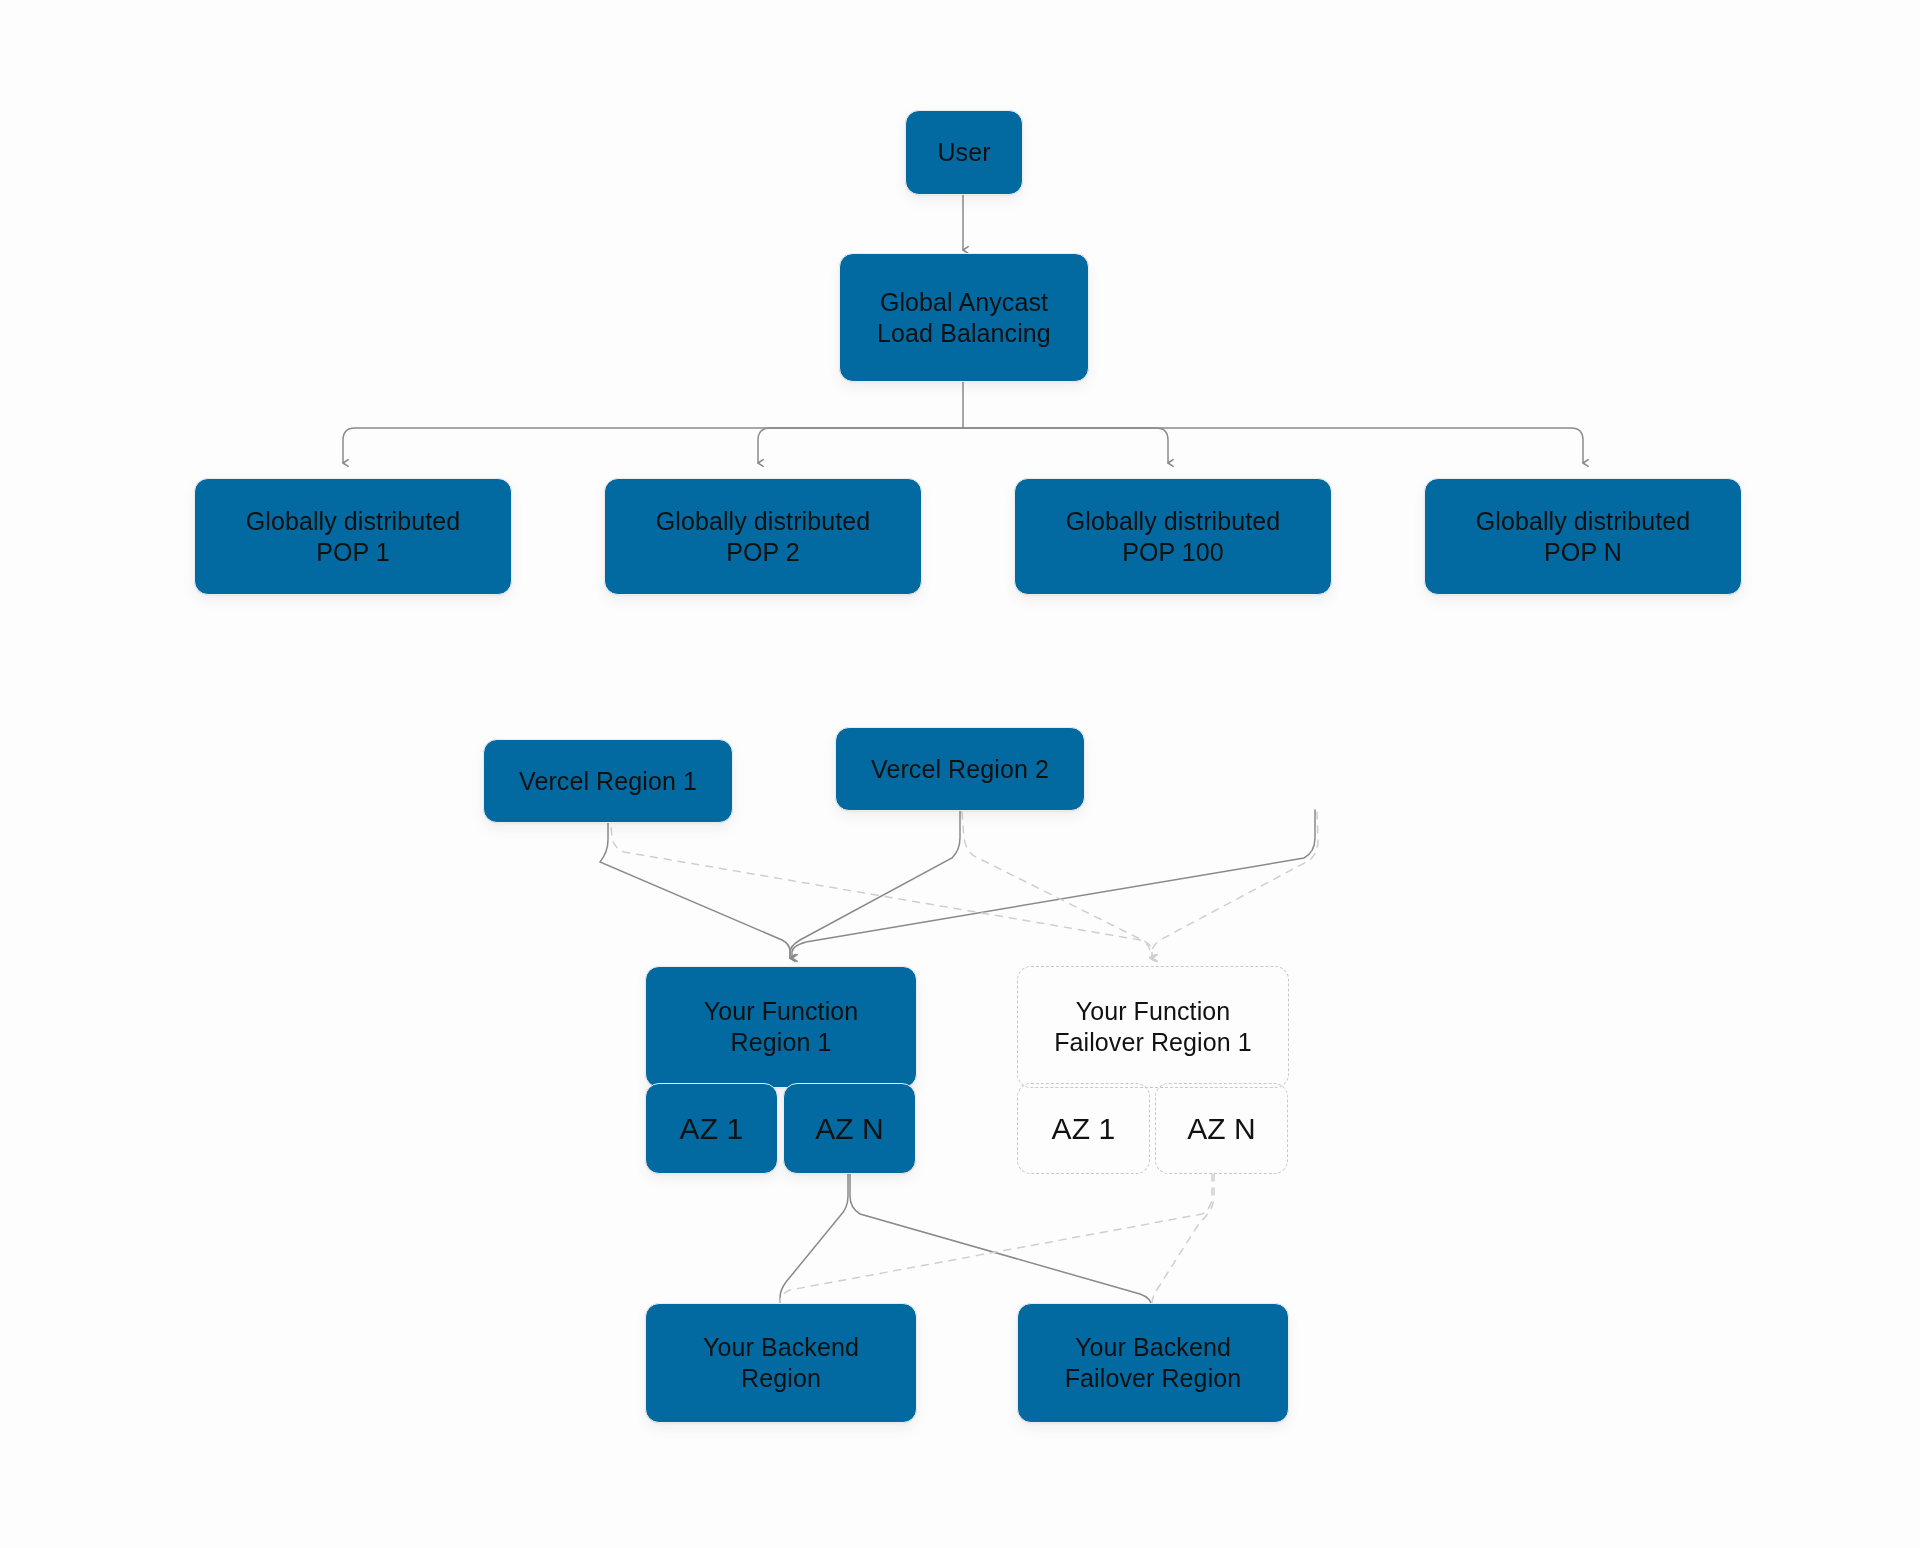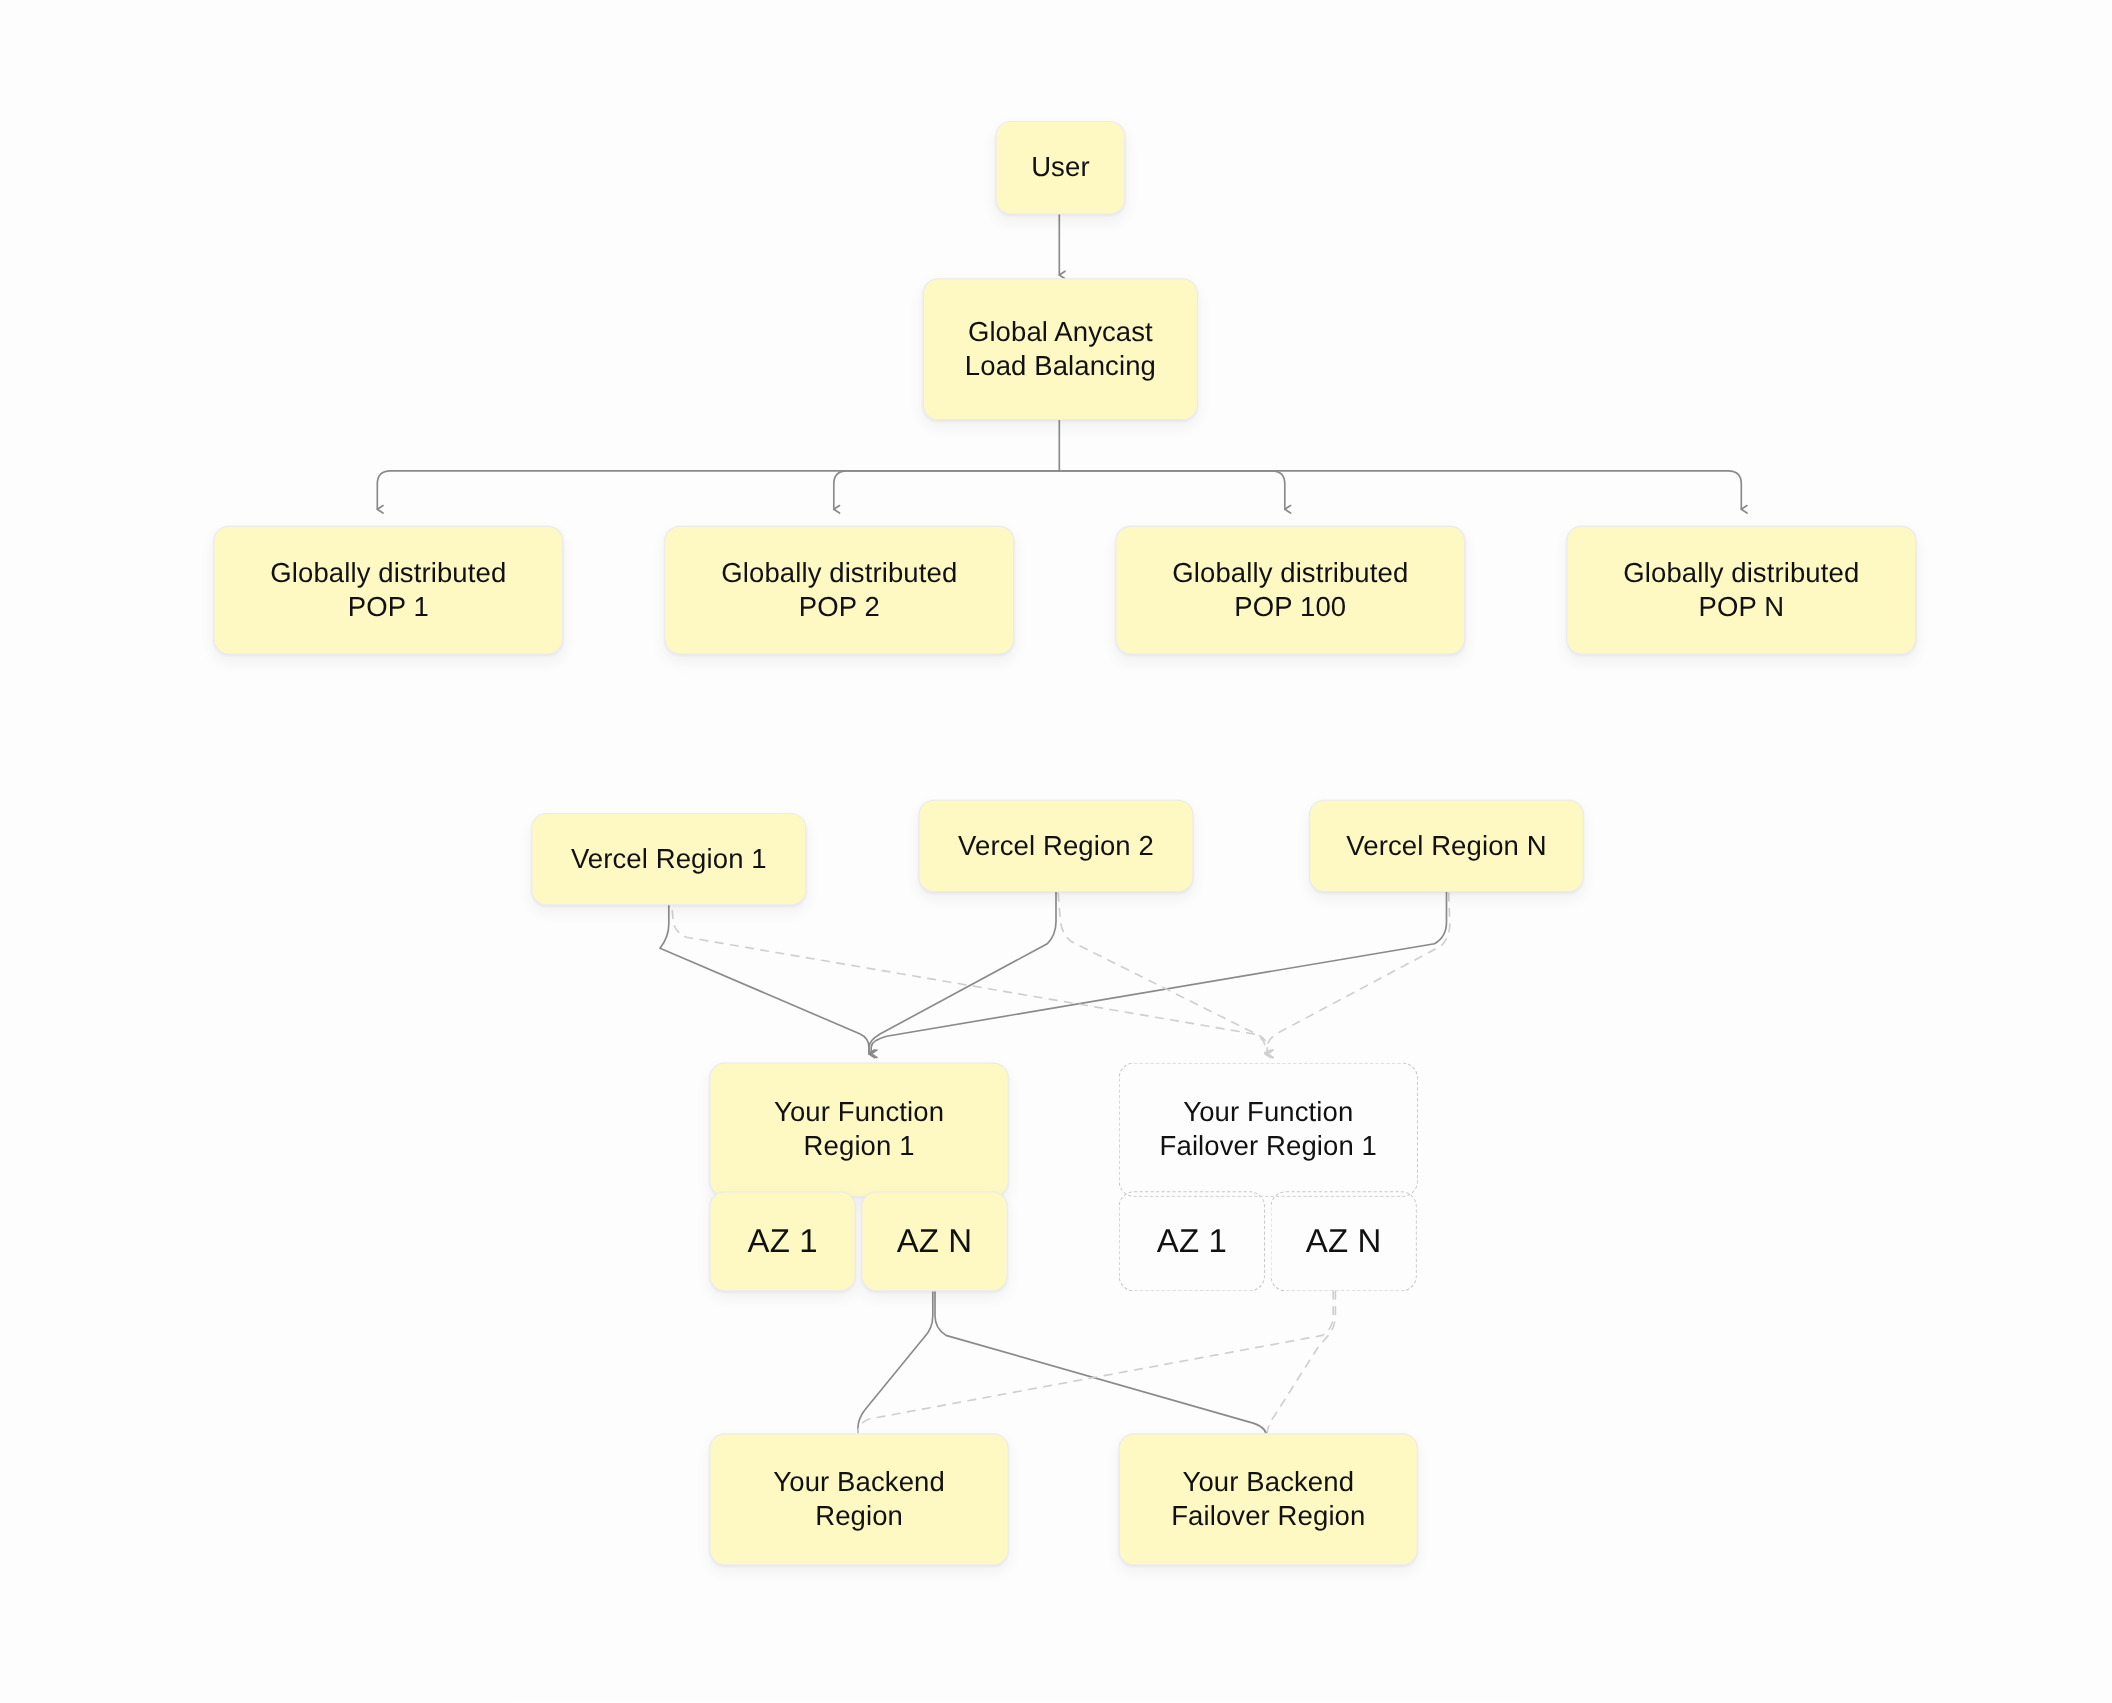--- a/index.html
+++ b/index.html
@@ -29,21 +29,21 @@
     position: absolute;
     box-sizing: border-box;
     display: flex;
     align-items: center;
     justify-content: center;
     text-align: center;
     border-radius: 14px;
     z-index: 2;
   }
   .node.solid {
-    background: #fef9c3;
+    background: #0369a1;
     border: 1px solid #ebebeb;
     box-shadow: 0 1px 2px rgba(0,0,0,0.045),
                 0 6px 14px rgba(0,0,0,0.055);
   }
   .node.ghost {
     background: transparent;
     border: 1.4px dashed #c9c9c9;
     box-shadow: none;
   }
   .node .label {
@@ -146,23 +146,20 @@
     <span class="label">Globally distributed
 POP N</span>
   </div>
 
   <div class="node solid" style="left:483px; top:727px; width:250px; height:84px;margin-top:12px;">
     <span class="label">Vercel Region 1</span>
   </div>
   <div class="node solid" style="left:835px; top:727px; width:250px; height:84px;">
     <span class="label">Vercel Region 2</span>
   </div>
-  <div class="node solid" style="left:1190px; top:727px; width:250px; height:84px;">
-    <span class="label">Vercel Region N</span>
-  </div>
 
   <div class="node solid" style="left:645px; top:966px; width:272px; height:122px;">
     <span class="label">Your Function
 Region 1</span>
   </div>
   <div class="node solid small" style="left:645px; top:1083px; width:133px; height:91px;">
     <span class="label">AZ 1</span>
   </div>
   <div class="node solid small" style="left:783px; top:1083px; width:133px; height:91px;">
     <span class="label">AZ N</span>

